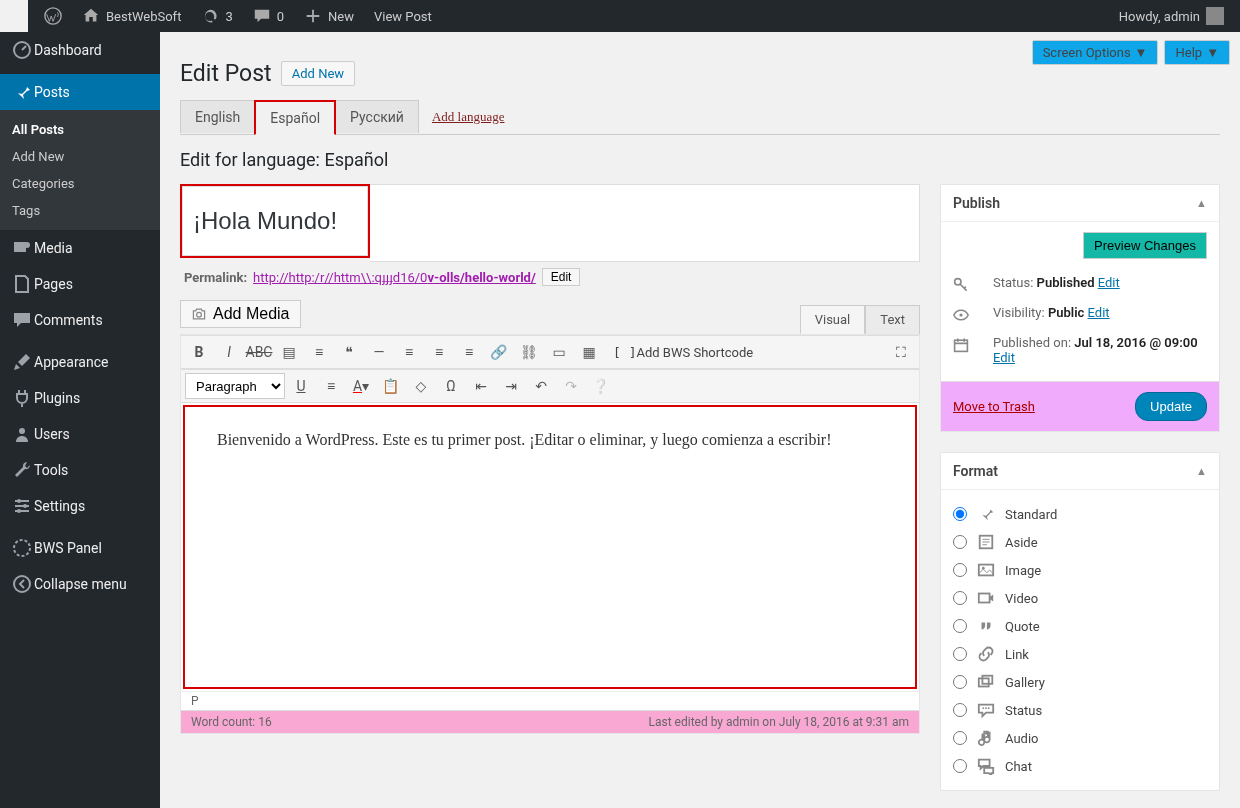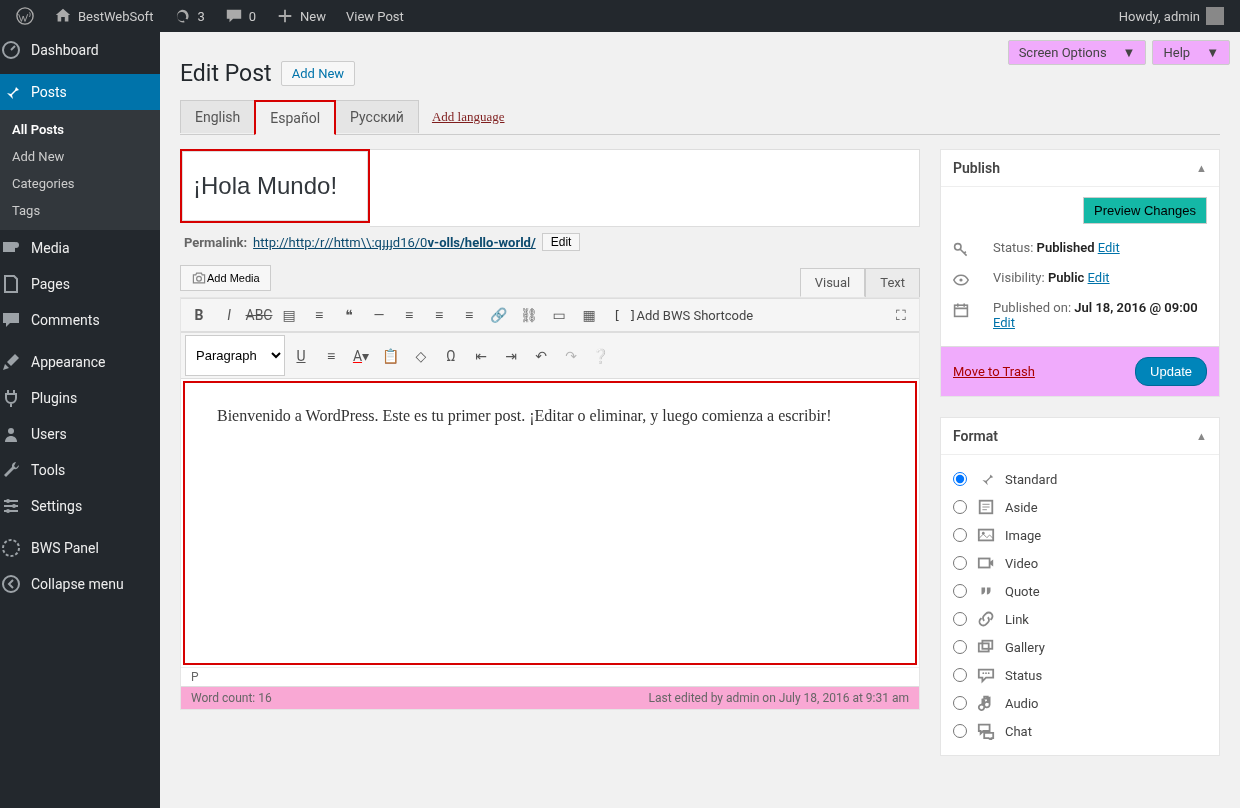--- a/index.html
+++ b/index.html
@@ -1,40 +1,40 @@
 <!DOCTYPE html>
 <html><head>
 <meta charset="utf-8">
 <style>
 * { margin:0; padding:0; box-sizing:border-box; }
 body { font-family: -apple-system, BlinkMacSystemFont, "Segoe UI", Roboto, sans-serif; font-size:13px; color:#444; background:#f1f1f1; width:1240px; height:808px; overflow:hidden; }
 
 
-.adminbar { height:32px; background:#23282d; color:#eee; display:flex; align-items:center; padding:0 8px; font-size:13px; justify-content:space-between;}
+.adminbar { height:32px; background:#23282d; color:#eee; display:flex; align-items:center; padding:0 8px; font-size:13px; justify-content:space-between;margin-left:28px;}
 .adminbar .left, .adminbar .right { display:flex; align-items:center; gap:4px;}
 .adminbar .item { display:flex; align-items:center; gap:6px; padding:0 8px; height:32px; cursor:pointer; color:#ccc;}
 .adminbar svg { width:18px; height:18px; fill:#aaa;}
 .adminbar .avatar { width:18px; height:18px; background:#888; }
 
 
 .sidebar { position:absolute; top:32px; left:0; width:160px; bottom:0; background:#23282d; color:#eee; font-size:14px;}
-.sidebar .menu-item { display:flex; align-items:center; gap:10px; padding:8px 1px; cursor:pointer; color:#eee; position:relative;}
+.sidebar .menu-item { display:flex; align-items:center; gap:2px; padding:8px 12px; cursor:pointer; color:#eee; position:relative;}
 .sidebar .menu-item svg { width:20px; height:20px; fill:#9ca2a7;}
 .sidebar .menu-item.active { background:#0073aa; color:#fff;}
 .sidebar .menu-item.active svg { fill:#fff;}
 .sidebar .menu-item.active::after { content:""; position:absolute; right:-8px; top:50%; margin-top:-8px; border:8px solid transparent; border-right-color:#f1f1f1;}
 .sidebar .submenu { background:#32373c; padding:6px 0;}
 .sidebar .submenu .sub { padding:6px 12px; color:#ccc; cursor:pointer; font-size:13px;}
 .sidebar .submenu .sub.active { color:#fff; font-weight:600;}
 .sidebar .sep { height:6px; }
 
 
 .main { position:absolute; top:32px; left:160px; right:0; bottom:0; background:#f1f1f1; padding:10px 20px 20px 20px; overflow:auto;}
 .topcontrols { position:absolute; top:8px; right:10px; display:flex; gap:6px;}
-.topcontrols .btn, .btn-sm { font-size:13px; background:#f0abfc; border:1px solid #ccc; padding:4px 10px; cursor:pointer; border-radius:2px; display:flex; align-items:center; gap:16px;}
+.topcontrols .btn, .btn-sm { font-size:13px; background:#0ea5e9; border:1px solid #ccc; padding:4px 10px; cursor:pointer; border-radius:2px; display:flex; align-items:center; gap:4px;}
 h1.heading { font-size:23px; font-weight:400; color:#23282d; margin:18px 0 12px 0; display:inline-block;}
 .addnew-btn { display:inline-block; margin-left:6px; font-size:13px; border:1px solid #ccc; background:#f7f7f7; color:#0073aa; padding:4px 10px; border-radius:2px; cursor:pointer; position:relative; top:-3px;}
 
 .langtabs { display:flex; align-items:center; border-bottom:1px solid #ccc; gap:0; margin-bottom:14px;}
 .langtabs .tab { padding:8px 14px; border:1px solid #ccc; border-bottom:none; background:#e5e5e5; color:#555; cursor:pointer; font-size:14px; margin-right:-1px;}
 .langtabs .tab.active { background:#f1f1f1; border:2px solid #d60000; border-bottom:1px solid #f1f1f1; position:relative; top:1px;}
 .langtabs .addlang { color:#7f1d1d; margin-left:14px; cursor:pointer; text-decoration:underline;font-family:Liberation Serif, serif;}
 
 .editfor { font-size:18px; color:#23282d; margin-bottom:14px;}
 
@@ -42,33 +42,33 @@
 .col-left { flex:1; min-width:0;}
 .col-right { width:280px; }
 
 .title-input-wrap { border:2px solid #d60000; padding:0; margin-bottom:4px;}
 .title-input { width:100%; font-size:24px; padding:20px 10px; border:1px solid #ddd; background:#fff; color:#32373c; }
 .title-row { display:flex; }
 .title-row .title-input-wrap { width:190px; flex-shrink:0;}
 .title-row .title-rest { flex:1; border:1px solid #ddd; border-left:none; background:#fff;}
 
 .permalink { font-size:13px; color:#666; padding:6px 0 14px 4px; display:flex; align-items:center; gap:6px; flex-wrap:wrap;}
-.permalink a { color:#0c4a6e; text-decoration:underline;}
+.permalink a { color:#a21caf; text-decoration:underline;}
 .permalink .editbtn { font-size:12px; padding:1px 8px; border:1px solid #ccc; background:#f7f7f7; cursor:pointer;}
 
-.addmedia { display:inline-flex; align-items:center; gap:0; border:1px solid #ccc; background:#f7f7f7; padding:4px 10px; font-size:11px; cursor:pointer; margin-bottom:6px;}
+.addmedia { display:inline-flex; align-items:center; gap:6px; border:1px solid #ccc; background:#f7f7f7; padding:4px 10px; font-size:16px; cursor:pointer; margin-bottom:6px;}
 .addmedia svg{width:16px;height:16px;fill:#888;}
 
 .editor-wrap { border:1px solid #e5e5e5; background:#fff;}
 .ed-tabs { display:flex; justify-content:flex-end; }
 .ed-tabs .etab { padding:6px 14px; border:1px solid #ccc; background:#ebebeb; font-size:13px; cursor:pointer; color:#555; border-bottom:none;}
 .ed-tabs .etab.active { background:#f5f5f5; border-bottom:1px solid #f5f5f5;}
 .toolbar { background:#f5f5f5; border-top:1px solid #ddd; border-bottom:1px solid #ddd; padding:2px 4px; display:flex; flex-wrap:wrap; align-items:center; gap:2px;}
 .tbtn { width:28px; height:28px; display:flex; align-items:center; justify-content:center; cursor:pointer; color:#555; border-radius:2px; font-size:14px;}
-.tselect { font-size:13px; border:1px solid #ccc; background:#fff; padding:3px 6px; height:41px; width:100px;}
+.tselect { font-size:13px; border:1px solid #ccc; background:#fff; padding:3px 6px; height:26px; width:100px;}
 .shortcode-btn { display:flex; align-items:center; padding:0 8px; height:28px; border:none; cursor:pointer; font-size:13px;}
 
 .editor-body-wrap { border:2px solid #d60000; border-top:2px solid #d60000; margin:2px;}
 .editor-body { min-height:280px; padding:20px 32px; font-family: Georgia, serif; font-size:16px; line-height:1.6; color:#333;}
 .editor-status { display:flex; justify-content:space-between; padding:4px 10px; font-size:12px; background:#f9a8d4; border-top:1px solid #ddd; color:#666;}
 .pathrow{ padding:2px 10px; font-size:12px; color:#666; background:#fff; border-top:1px solid #eee;}
 
 
 .metabox { background:#fff; border:1px solid #e5e5e5; margin-bottom:20px;}
 .metabox .mhead { padding:10px 12px; border-bottom:1px solid #eee; font-size:14px; font-weight:600; display:flex; justify-content:space-between; align-items:center; cursor:pointer;}
@@ -240,20 +240,21 @@
   <h1 class="heading">Edit Post</h1>
   <span class="addnew-btn">Add New</span>
 
   <div class="langtabs">
     <div class="tab">English</div>
     <div class="tab active">Español</div>
     <div class="tab">Русский</div>
     <span class="addlang">Add language</span>
   </div>
 
+  <div class="editfor">Edit for language: Español</div>
 
   <div class="columns">
     <div class="col-left">
       <div class="title-row">
         <div class="title-input-wrap"><input class="title-input" value="¡Hola Mundo!" style=""></div>
         <div class="title-rest"></div>
       </div>
 
       <div class="permalink">
         <strong>Permalink:</strong>

